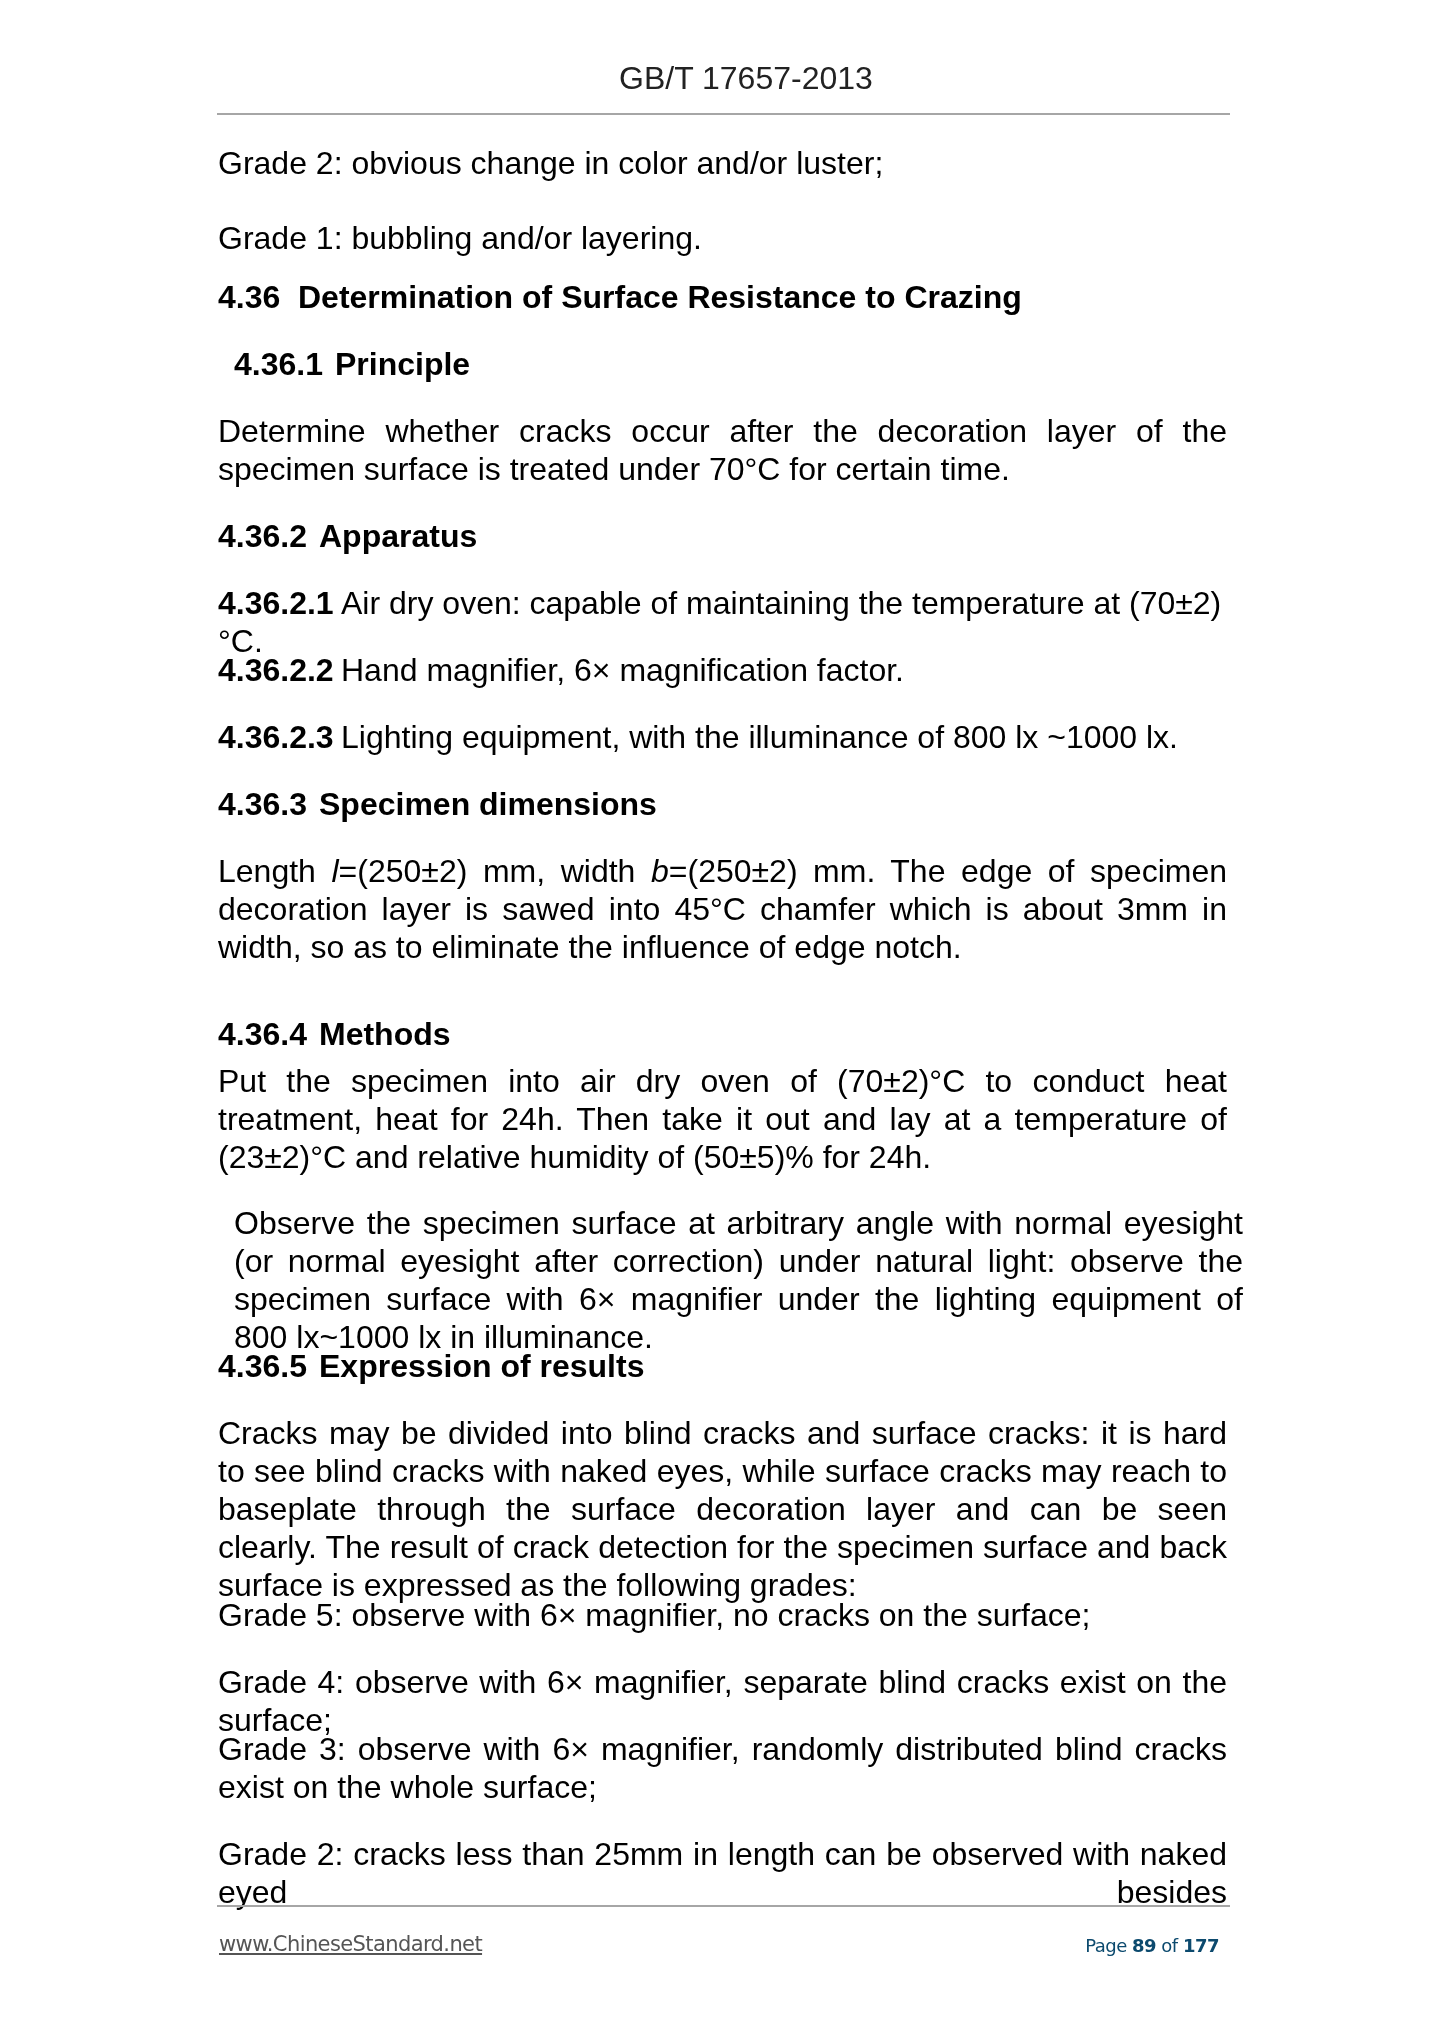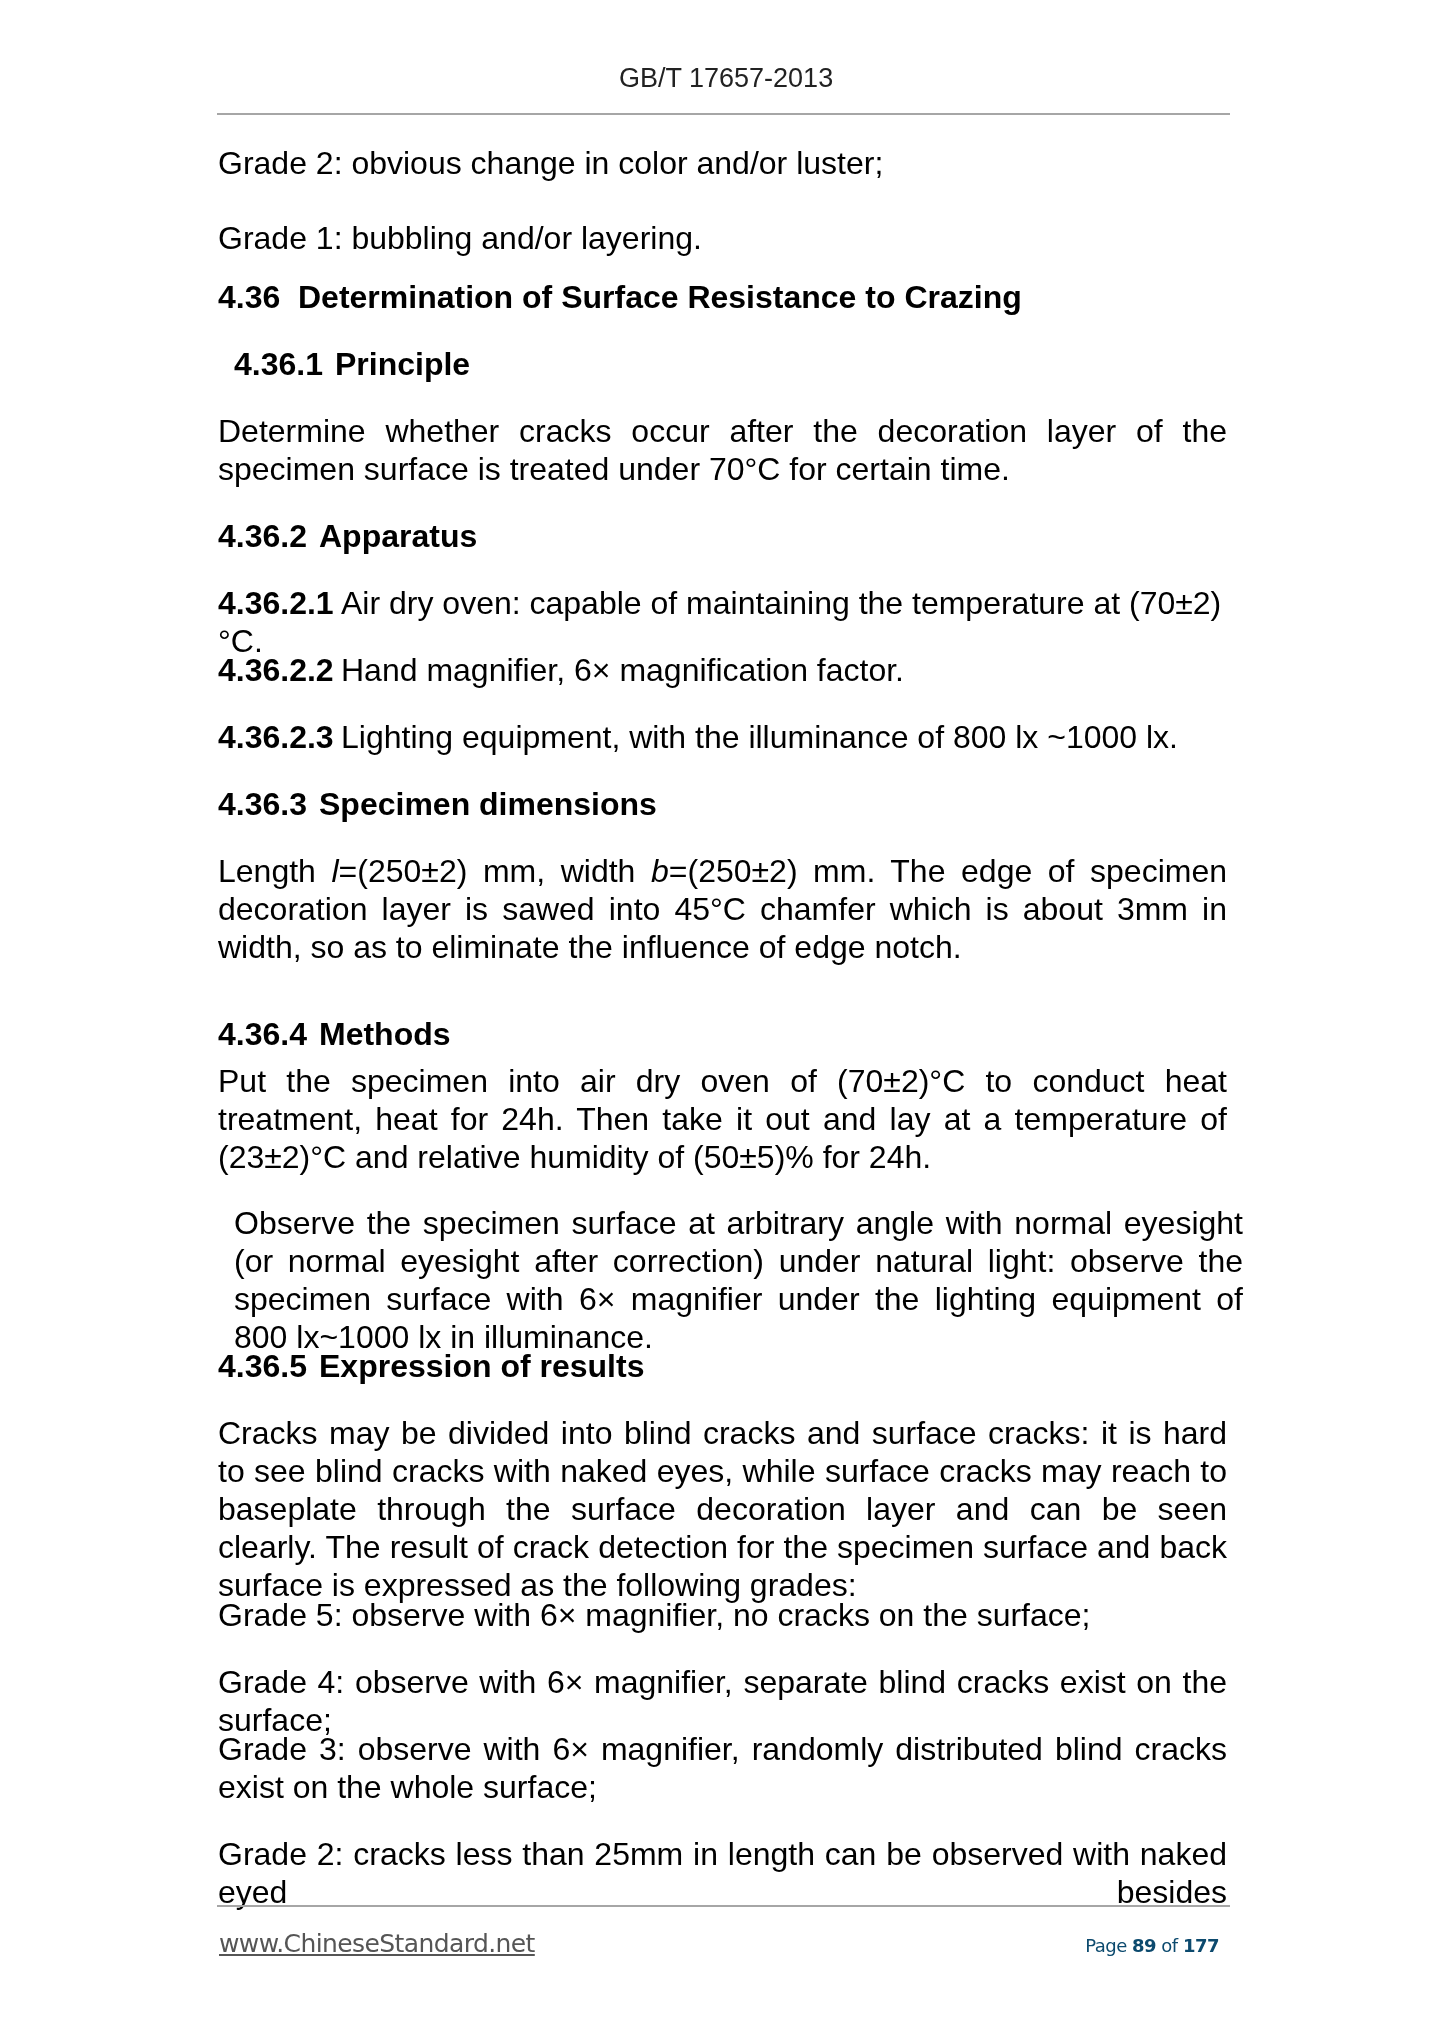--- a/index.html
+++ b/index.html
@@ -30,21 +30,21 @@
       font-size: 31px;
       line-height: 40px;
       color: #444444;
       white-space: nowrap;
       letter-spacing: -0.1px;
     }
     .header-std {
       position: absolute;
       left: 619px;
       top: 6px;
-      font-size: 27px;
+      font-size: 32px;
       line-height: 32px;
       color: #222222;
       white-space: nowrap;
     }
     .header-rule {
       position: absolute;
       left: 217px;
       top: 113px;
       width: 1013px;
       height: 2px;
@@ -92,21 +92,21 @@
       top: 1905px;
       width: 1013px;
       height: 2px;
       background: #a6a6a6;
     }
     .footer-link {
       position: absolute;
       left: 219px;
       top: 1929px;
       font-family: "DejaVu Sans", sans-serif;
-      font-size: 25px;
+      font-size: 21px;
       line-height: 30px;
       color: #555555;
       text-decoration: underline;
       text-decoration-color: #555555;
       letter-spacing: -0.6px;
       white-space: nowrap;
     }
     .footer-page {
       position: absolute;
       right: 226px;

